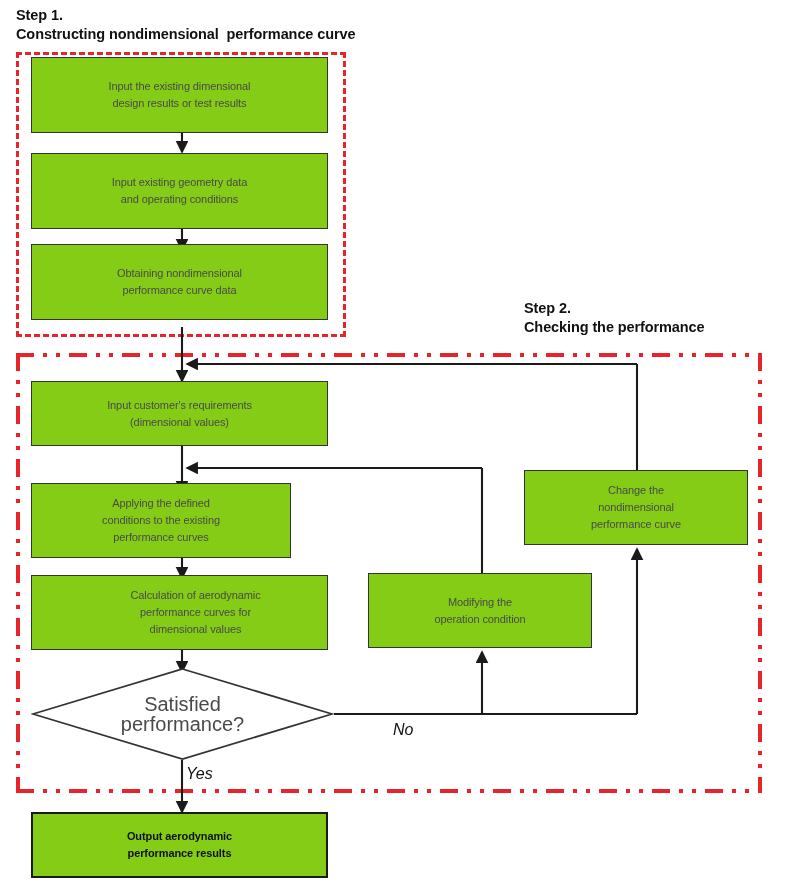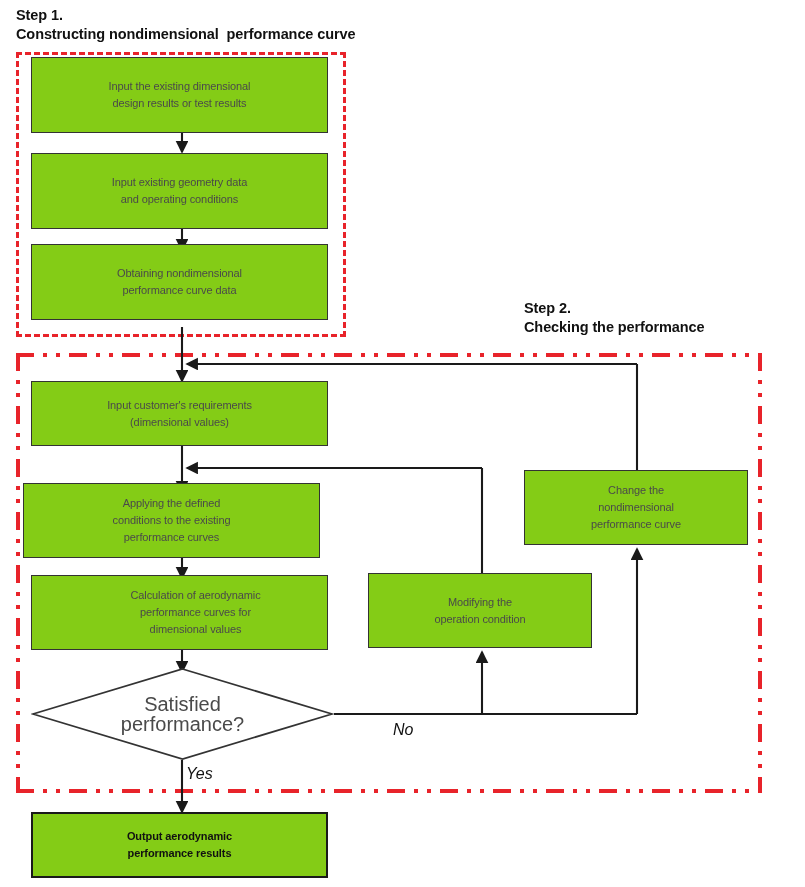--- a/index.html
+++ b/index.html
@@ -194,21 +194,21 @@
 
   <div class="node" id="node-input-impeller" style="left:31px; top:153px; width:297px; height:76px;">Input existing geometry data
 and operating conditions</div>
 
   <div class="node" id="node-obtain-curve" style="left:31px; top:244px; width:297px; height:76px;">Obtaining nondimensional
 performance curve data</div>
 
   <div class="node" id="node-input-customer" style="left:31px; top:381px; width:297px; height:65px;">Input customer's requirements
 (dimensional values)</div>
 
-  <div class="node" id="node-apply-conditions" style="left:23px; top:483px; width:297px; height:75px;">Applying the defined
+  <div class="node" id="node-apply-conditions" style="left:31px; top:483px; width:260px; height:75px;">Applying the defined
 conditions to the existing
 performance curves</div>
 
   <div class="node" id="node-calculation" style="left:31px; top:575px; width:297px; height:75px;padding-left:32px;">Calculation of aerodynamic
 performance curves for
 dimensional values</div>
 
   <div id="decision">
     <svg width="303" height="94" viewBox="0 0 303 94">
       <polygon points="151.5,2 301,47 151.5,92 2,47" fill="#ffffff" stroke="#333333" stroke-width="1.8"></polygon>

